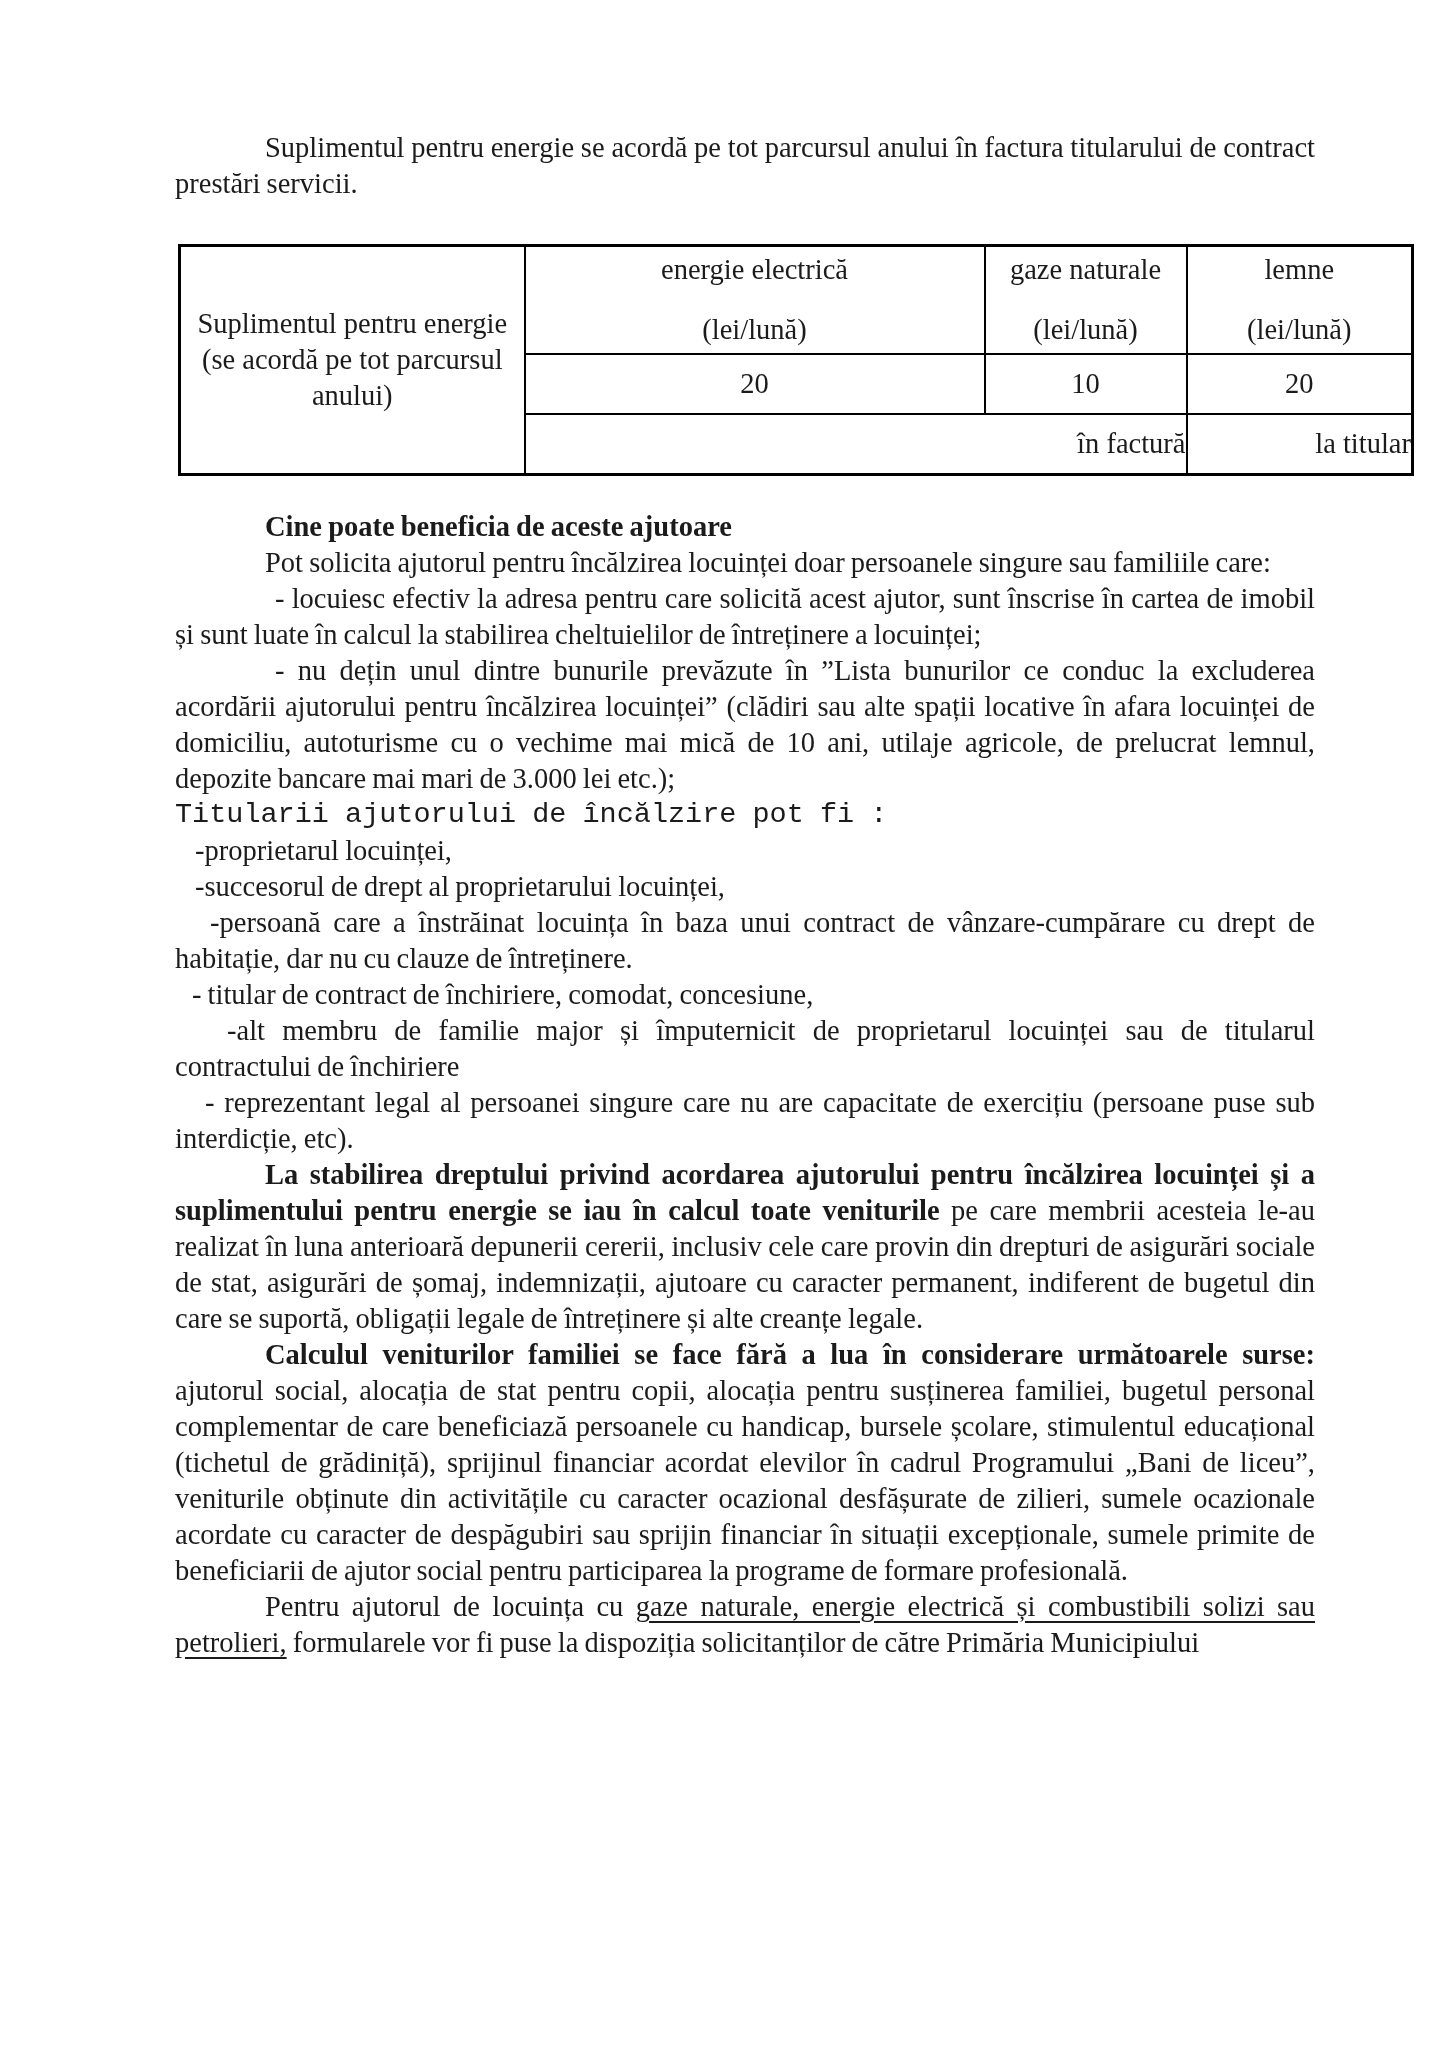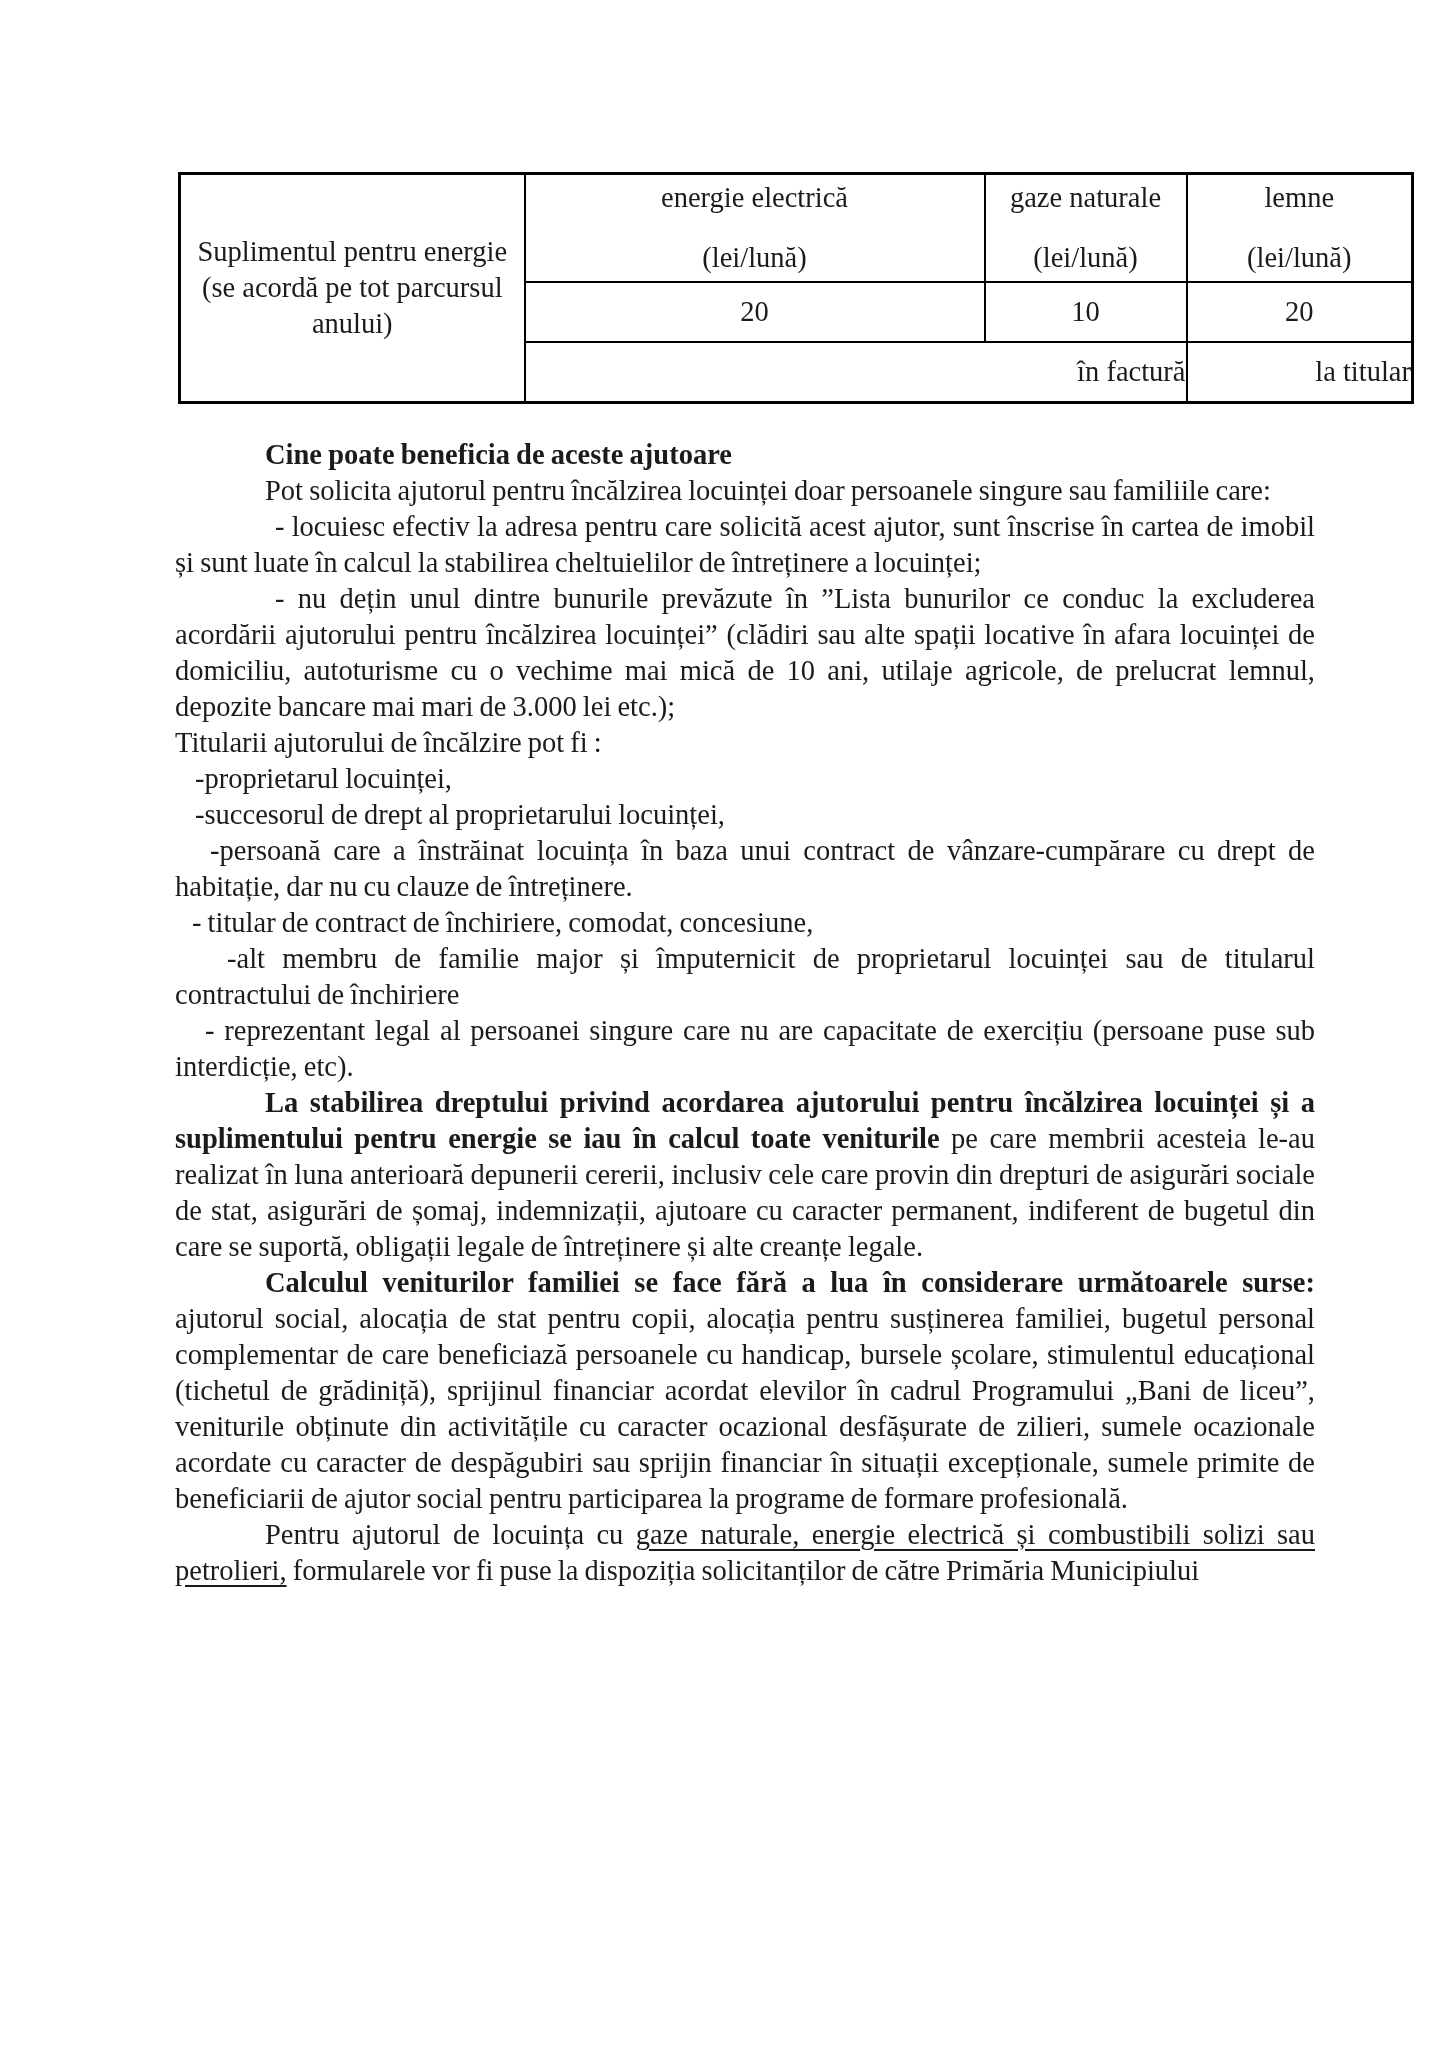--- a/index.html
+++ b/index.html
@@ -17,21 +17,21 @@
   .content {
     position:absolute;
     left:175px; top:130px;
     width:1140px;
   }
   .content p { margin:0; text-align:justify; word-spacing:-1px; }
   .ind    { text-indent:90px; }
   .ind-li { text-indent:100px; }
   .bold   { font-weight:bold; }
   .u      { text-decoration:underline; text-underline-offset:5px; }
-  .titularii-line   { margin-left:38px;  text-align:left; }
+  .titularii-line   { margin-left:38px;  text-align:left;font-family:Liberation Mono, monospace; }
   .li-a   { text-indent:20px; }
   .li-b   { margin-left:-12px; text-indent:35px; }
   .li-c   { text-indent:17px; }
   .li-d   { margin-left:-30px; text-indent:52px; }
   .li-e   { margin-left:-20px; text-indent:30px; }
 
   table.energy-table {
     border-collapse:collapse;
     table-layout:fixed;
     width:1233px;
@@ -52,20 +52,21 @@
   .unit-line { margin-top:24px; }
   tr.value-row  td { height:58px; text-align:center; vertical-align:middle; }
   tr.footer-row td { height:58px; text-align:right; vertical-align:middle; }
 </style>
 </head>
 <body>
 
 <div class="page">
   <div class="content">
 
+    <p class="ind">Suplimentul pentru energie se acordă pe tot parcursul anului în factura titularului de contract prestări servicii.</p>
 
     <table class="energy-table">
       <colgroup>
         <col style="width:345px">
         <col style="width:460px">
         <col style="width:202px">
         <col style="width:226px">
       </colgroup>
       <tbody>
           <tr class="header-row">

